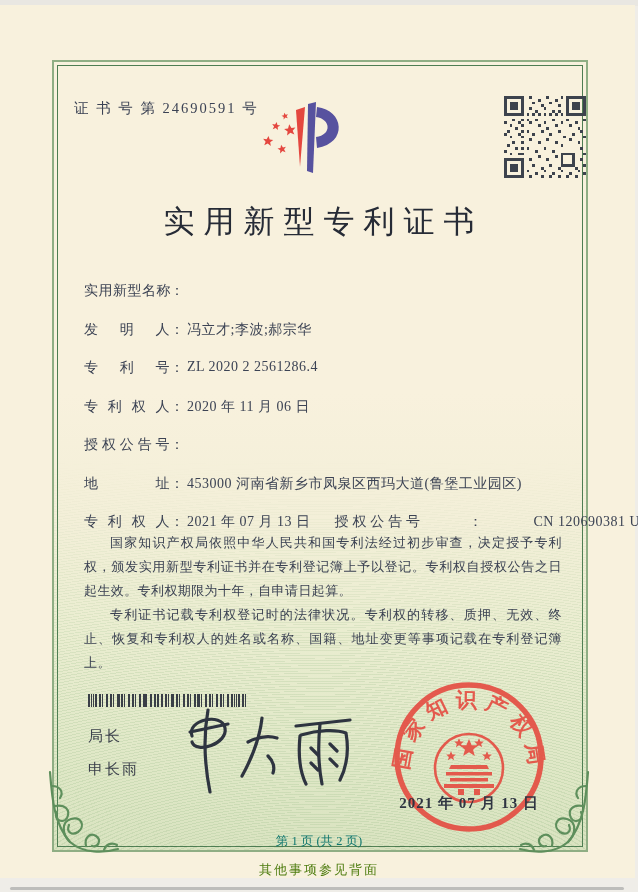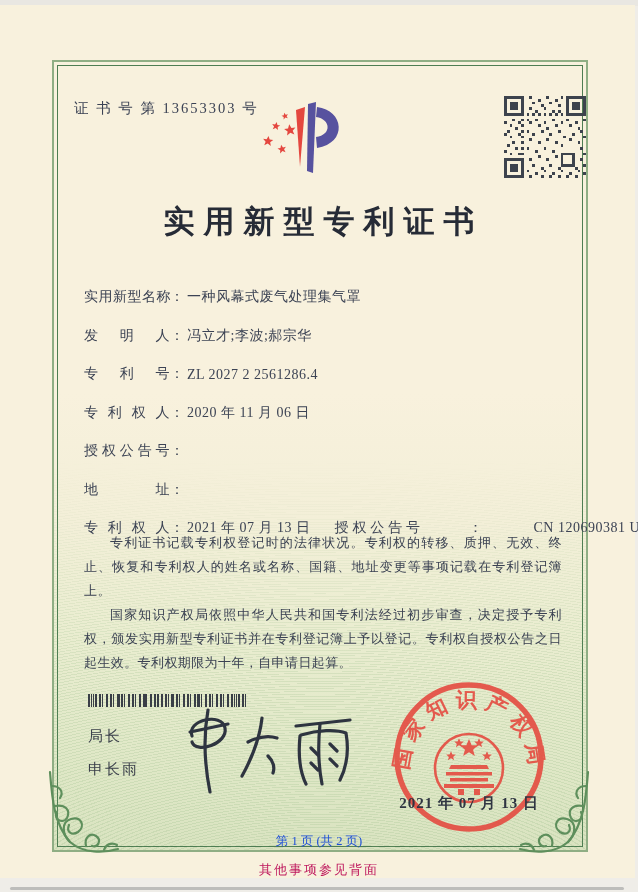--- a/index.html
+++ b/index.html
@@ -17,24 +17,24 @@
   .guilloche{position:absolute;left:54px;top:460px;width:532px;height:390px;pointer-events:none;
          background:repeating-radial-gradient(120% 70% at 50% 118%, rgba(120,168,110,.16) 0 2px, transparent 2px 6px);
          -webkit-mask-image:linear-gradient(to bottom, transparent, #000 55%);
          mask-image:linear-gradient(to bottom, transparent, #000 55%);}
 
   .cert-no{position:absolute;left:74px;top:99px;font-size:14.5px;letter-spacing:2px;color:#3b4254;}
   .logo{position:absolute;left:252px;top:97px;width:106px;height:90px;}
   .qr{position:absolute;left:504px;top:96px;width:82px;height:82px;}
 
   .title{position:absolute;left:0;top:201px;width:100%;text-align:center;font-size:31px;
-         font-weight:700;letter-spacing:9px;text-indent:9px;color:#262b36;}
+         font-weight:400;letter-spacing:9px;text-indent:9px;color:#262b36;}
 
   .fields{position:absolute;left:84px;top:282px;width:492px;font-size:14px;}
-  .frow{display:flex;align-items:flex-end;height:24px;margin-bottom:14.5px;white-space:nowrap;}
+  .frow{display:flex;align-items:flex-start;height:24px;margin-bottom:14.5px;white-space:nowrap;}
   .flabel{display:block;width:86px;text-align:justify;text-align-last:justify;flex:none;letter-spacing:.5px;}
   .fcolon{flex:none;margin-right:3px;}
   .fvalue{letter-spacing:.5px;}
   .fpair2{margin-left:24px;display:flex;align-items:baseline;gap:48px;}
 
   .paras{position:absolute;left:84px;top:531px;width:478px;font-size:13px;line-height:24px;
          text-align:justify;color:#3a4152;}
   .paras p{margin:0;text-indent:2em;letter-spacing:.4px;}
 
   .barcode{position:absolute;left:88px;top:694px;width:160px;height:13px;
@@ -44,43 +44,43 @@
 
   .signer{position:absolute;left:88px;top:727px;font-family:Liberation Mono, monospace;
           font-size:15px;color:#3a3f4a;letter-spacing:2px;}
   .signer div{height:20px;margin-bottom:13px;}
   .signature{position:absolute;left:178px;top:700px;width:190px;height:100px;}
 
   .seal{position:absolute;left:388px;top:676px;width:162px;height:162px;z-index:3;}
   .seal-date{position:absolute;left:386px;top:794px;width:166px;text-align:center;
              font-size:15px;font-weight:700;color:#2f3542;letter-spacing:1px;z-index:4;}
 
-  .page-num{position:absolute;left:0;top:833px;width:100%;text-align:center;font-size:12.5px;color:#1d4ed8;}
+  .page-num{position:absolute;left:0;top:833px;width:100%;text-align:center;font-size:12.5px;color:#0f766e;}
   .back-note{position:absolute;left:0;top:861px;width:100%;text-align:center;font-size:13px;
-             color:#be185d;letter-spacing:2px;}
+             color:#4d7c0f;letter-spacing:2px;}
 
   .flourish{position:absolute;top:770px;width:80px;height:86px;z-index:2;}
   .flourish.left{left:42px;}
   .flourish.right{left:516px;transform:scaleX(-1);}
 </style>
 </head>
 <body>
 
 <div class="page">
   <div class="scan-top"></div>
   <div class="paper"></div>
 
   <div class="frame">
     <div class="frame-inner"></div>
   </div>
   <div class="guilloche"></div>
 
   <div class="cert-no">
     <span>证 书 号</span>
-    <span>第 13653303 号</span>
+    <span>第 24690591 号</span>
   </div>
 
   <svg class="logo" viewBox="0 0 106 90">
     <defs>
       <path id="lstar" d="M0,-6 L1.8,-1.9 6,-1.9 2.7,1.1 3.9,5.4 0,2.9 -3.9,5.4 -2.7,1.1 -6,-1.9 -1.8,-1.9 Z"></path>
     </defs>
     <g fill="#e4473f">
       <use href="#lstar" transform="translate(33,19) scale(0.55) rotate(-14)"></use>
       <use href="#lstar" transform="translate(24,29) scale(0.68) rotate(10)"></use>
       <use href="#lstar" transform="translate(38,33) scale(0.95) rotate(-8)"></use>
@@ -115,60 +115,60 @@
         M9,28h1v1h-1z M13,28h1v1h-1z M16,28h1v1h-1z M19,28h1v1h-1z M22,28h1v1h-1z M25,28h1v1h-1z"></path>
     </g>
   </svg>
 
   <div class="title">实用新型专利证书</div>
 
   <div class="fields">
     <div class="frow">
       <span class="flabel">实用新型名称</span>
         <span class="fcolon">：</span>
-        <span class="fvalue">一种风幕式废气处理集气罩</span>
     </div>
     <div class="frow">
       <span class="flabel">发明人</span>
         <span class="fcolon">：</span>
         <span class="fvalue">冯立才;李波;郝宗华</span>
     </div>
     <div class="frow">
       <span class="flabel">专利号</span>
         <span class="fcolon">：</span>
-        <span class="fvalue">ZL 2027 2 2561286.4</span>
+        <span class="fvalue">ZL 2020 2 2561286.4</span>
     </div>
     <div class="frow">
       <span class="flabel">专利权人</span>
         <span class="fcolon">：</span>
         <span class="fvalue">2020 年 11 月 06 日</span>
     </div>
     <div class="frow">
       <span class="flabel">授权公告号</span>
         <span class="fcolon">：</span>
     </div>
     <div class="frow">
       <span class="flabel">地址</span>
         <span class="fcolon">：</span>
+        <span class="fvalue">453000 河南省新乡市凤泉区西玛大道(鲁堡工业园区)</span>
     </div>
     <div class="frow">
       <span class="flabel">专利权人</span>
         <span class="fcolon">：</span>
         <span class="fvalue">2021 年 07 月 13 日</span>
       <span class="fpair2">
         <span class="flabel">授权公告号</span>
           <span class="fcolon">：</span>
           <span class="fvalue">CN 120690381 U</span>
       </span>
     </div>
   </div>
 
   <div class="paras">
+    <p>国家知识产权局依照中华人民共和国专利法经过初步审查，决定授予专利权，颁发实用新型专利证书并在专利登记簿上予以登记。专利权自授权公告之日起生效。专利权期限为十年，自申请日起算。</p>
     <p>专利证书记载专利权登记时的法律状况。专利权的转移、质押、无效、终止、恢复和专利权人的姓名或名称、国籍、地址变更等事项记载在专利登记簿上。</p>
-    <p>国家知识产权局依照中华人民共和国专利法经过初步审查，决定授予专利权，颁发实用新型专利证书并在专利登记簿上予以登记。专利权自授权公告之日起生效。专利权期限为十年，自申请日起算。</p>
   </div>
 
   <div class="barcode"></div>
 
   <div class="signer">
     <div>局长</div>
     <div>申长雨</div>
   </div>
 
   <svg class="signature" viewBox="0 0 190 100">

